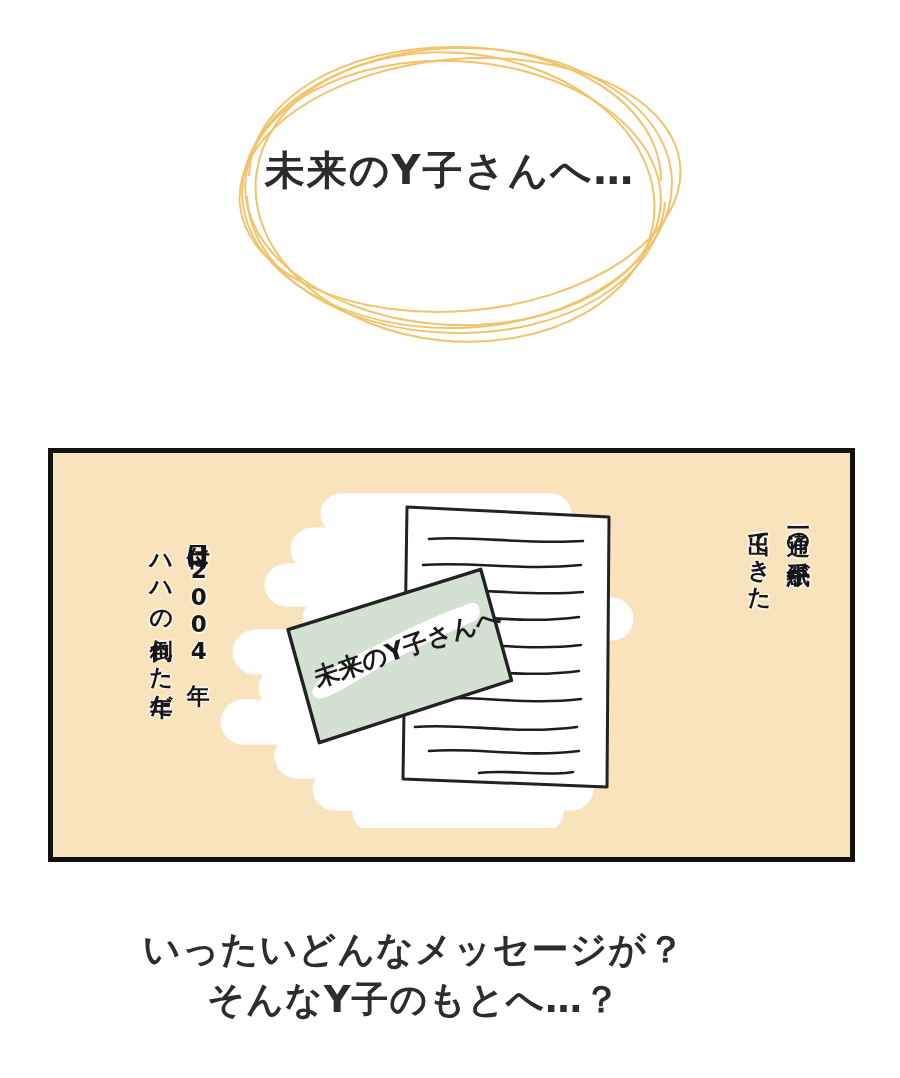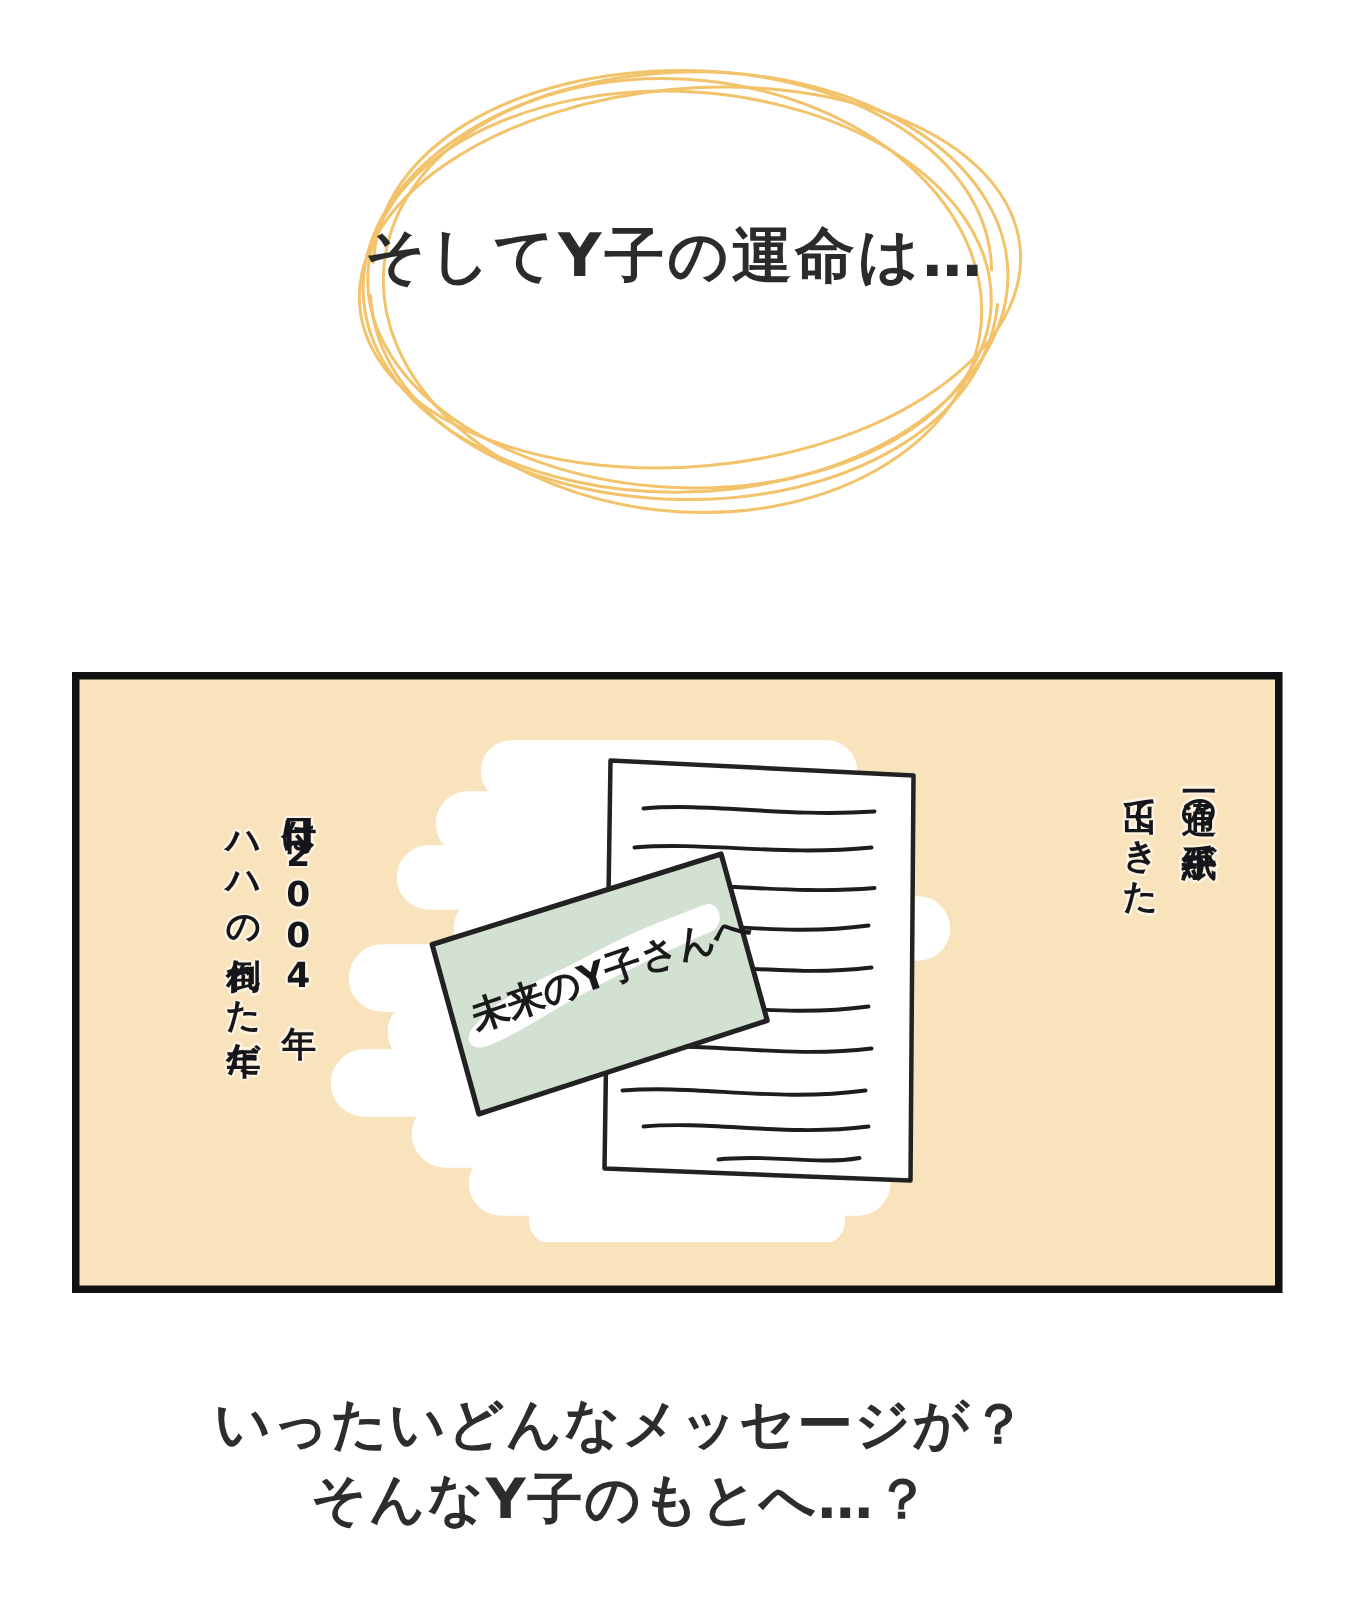--- a/index.html
+++ b/index.html
@@ -142,21 +142,21 @@
     <g fill="none" stroke="#f2c36a" stroke-width="2" stroke-linecap="round">
       <ellipse cx="252" cy="163" rx="215" ry="140" transform="rotate(-2 252 163)"></ellipse>
       <ellipse cx="248" cy="168" rx="208" ry="132" transform="rotate(3 248 168)"></ellipse>
       <ellipse cx="255" cy="160" rx="221" ry="126" transform="rotate(-5 255 160)"></ellipse>
       <ellipse cx="250" cy="172" rx="200" ry="144" transform="rotate(6 250 172)"></ellipse>
       <path d="M44 150 C 48 72, 140 22, 250 22 C 362 22, 455 78, 456 155"></path>
       <path d="M460 178 C 452 258, 358 310, 248 308 C 136 306, 46 250, 42 172"></path>
     </g>
   </svg>
 
-  <div id="title-text">そしてY子の運命は…</div>
+  <div id="title-text">未来のY子さんへ…</div>
 </div>
 
 <div id="panel">
 
   <svg id="cloud-blob" viewBox="0 0 450 340">
     <g fill="#ffffff" stroke="#ffffff" stroke-linecap="round" stroke-linejoin="round">
       <rect x="118" y="6" width="250" height="40" rx="20"></rect>
       <rect x="88" y="40" width="318" height="42" rx="21"></rect>
       <rect x="62" y="76" width="300" height="42" rx="21"></rect>
       <rect x="100" y="110" width="330" height="42" rx="21"></rect>

